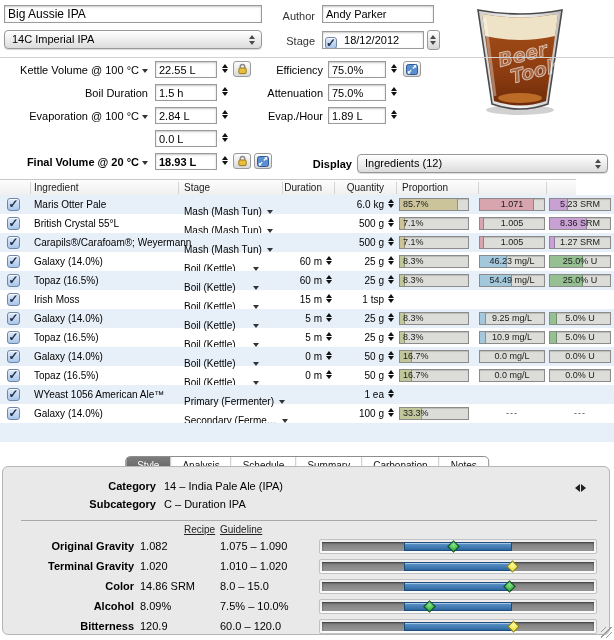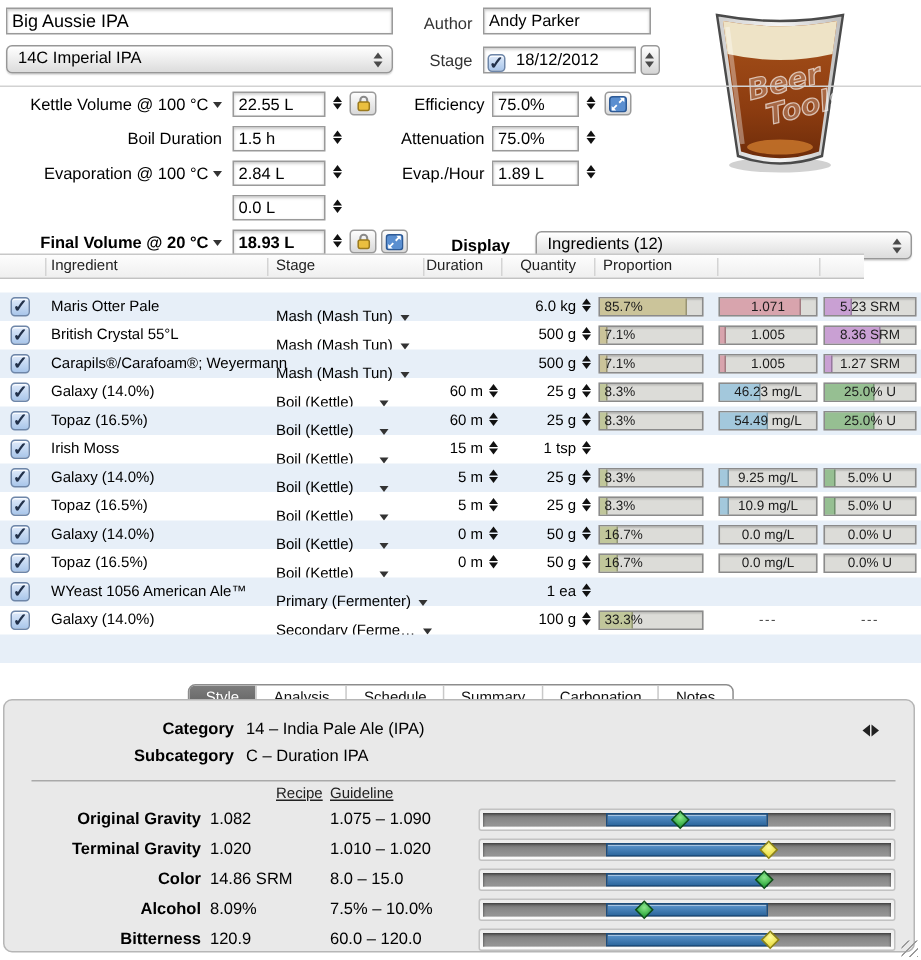--- a/index.html
+++ b/index.html
@@ -42,21 +42,21 @@
 
   
   .divider1 { position:absolute; left:0; top:57px; width:614px; height:1px; background:#d2d2d2; }
 
   
   .prow { position:absolute; height:23px; left:0; right:0; }
   .pfield { top:0; height:17px; }
 
   
   .thead {
-    position:absolute; left:0; top:169px; width:576px; height:17px;
+    position:absolute; left:0; top:179px; width:576px; height:17px;
     background:linear-gradient(#fdfdfd,#efefef); border-top:1px solid #c8c8c8; border-bottom:1px solid #c2c2c2;
     font-size:10px; color:#222;
   }
   .thead span { position:absolute; top:2px; }
   .hsep { position:absolute; top:2px; width:1px; height:12px; background:#d4d4d4; }
   .tbody { position:absolute; left:0; top:195px; width:614px; }
   .trow { position:absolute; left:0; width:614px; height:19px; font-size:10px; }
   .trow.alt { background:#e7eff8; }
   .c-ing { position:absolute; left:34px; top:0; line-height:19px; white-space:nowrap; }
   .c-stage { position:absolute; left:184px; top:0; line-height:19px; white-space:nowrap; display:flex; align-items:center; height:33px; }
@@ -258,21 +258,21 @@
       <div class="prow" style="top: 46px;">
         <span class="labelR" style="left: 0px; width: 93px; top: 3px;"><span>Evap./Hour</span></span>
         <div class="tfield pfield" style="left: 98px; width: 58px;">1.89 L</div>
         <span class="stp" style="left: 161px; top: 3px;">
           <i class="u"></i>
           <i class="d"></i>
         </span>
       </div>
     </div>
 
-  <div class="labelR" style="left:286px;top:158px;width:54px;font-weight:bold;">Display</div>
+  <div class="labelR" style="left:298px;top:158px;width:54px;font-weight:bold;">Display</div>
   <div class="popup" style="left:357px;top:154px;width:251px;height:19px;">
     <span>Ingredients (12)</span>
     <span class="updown">
         <i class="u"></i>
         <i class="d"></i>
       </span>
   </div>
 
   <div class="thead">
     <span style="left:34px;">Ingredient</span>

